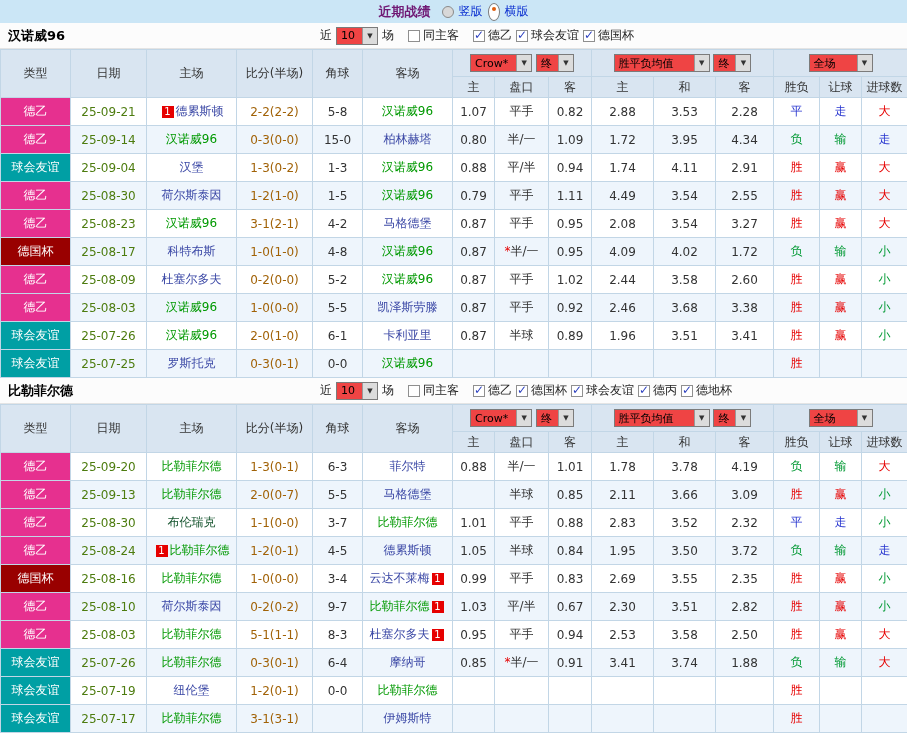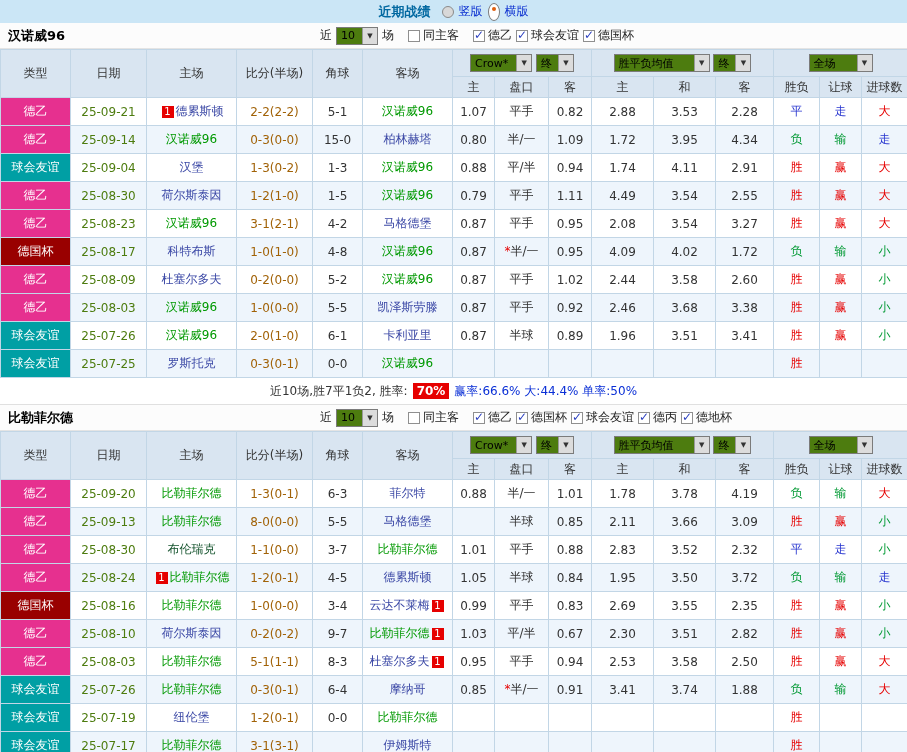--- a/index.html
+++ b/index.html
@@ -1,36 +1,36 @@
 <!DOCTYPE html>
 <html><head>
 <meta charset="utf-8">
 <style>
   * { margin:0; padding:0; box-sizing:border-box; }
   html,body { width:907px; height:752px; overflow:hidden; background:#fff;
     font-family:"DejaVu Sans","Liberation Sans",sans-serif; font-size:12px; color:#333; }
 
   
   .topbar { height:23px; background:#cbe6f6; display:flex; align-items:center; justify-content:center; gap:5px; }
-  .topbar .title { color:#0369a1; font-weight:bold; font-size:13px; margin-right:6px; }
+  .topbar .title { color:#701a75; font-weight:bold; font-size:13px; margin-right:6px; }
   .rlabel { color:#0b2fd0; font-size:12px; cursor:pointer; }
   .radio { width:12px; height:12px; border-radius:50%; border:1px solid #8a8a8a; background:#d8d8d8; display:inline-block; position:relative; cursor:pointer; }
   .radio.sel { background:#fff; }
   .radio.sel::after { content:""; position:absolute; left:3px; top:3px; width:4px; height:4px; border-radius:50%; background:#e06010; }
 
   
   .teambar { position:relative; height:26px; background:#fcfcfc; display:flex; align-items:center; padding-left:8px; border-bottom:1px solid #e4e4e4; }
   .teambar .team { font-size:13px; font-weight:bold; color:#000; }
   .filters { position:absolute; left:320px; top:0; height:100%; display:flex; align-items:center; gap:4px; color:#222; }
   .filters label { display:inline-flex; align-items:center; cursor:pointer; }
   .leagues { display:inline-flex; align-items:center; margin-left:10px; gap:2px; }
   .leagues label { margin-right:2px; }
 
   
-  .sel { display:inline-flex; align-items:center; justify-content:space-between; border:1px solid #7b7b7b; background:#4d7c0f; height:18px; font-size:11px; color:#000; vertical-align:middle; }
+  .sel { display:inline-flex; align-items:center; justify-content:space-between; border:1px solid #7b7b7b; background:#ef4444; height:18px; font-size:11px; color:#000; vertical-align:middle; }
   .sel .txt { padding:0 4px; white-space:nowrap; }
   .sel .arr { width:15px; align-self:stretch; background:#dcdcdc; border-left:1px solid #9a9a9a; font-size:7px; display:flex; align-items:center; justify-content:center; color:#333; }
 
   
   .cb { width:12px; height:12px; border:1px solid #8f8f8f; background:#fff; display:inline-block; position:relative; margin-right:3px; flex:0 0 auto; }
   .cb.on::after { content:"\2713"; position:absolute; left:0px; top:-3px; font-size:12px; font-weight:bold; color:#2b3fbf; }
 
   
   table.grid { border-collapse:collapse; width:907px; table-layout:fixed; }
   .grid th, .grid td { border:1px solid #c2d6e6; text-align:center; padding:0; overflow:hidden; white-space:nowrap; font-weight:normal; }
@@ -153,21 +153,21 @@
             <th>让球</th>
             <th>进球数</th>
           </tr>
         </thead>
         <tbody>
           <tr>
             <td class="type" style="background: rgb(230, 48, 143);">德乙</td>
             <td class="date">25-09-21</td>
             <td><span class="badge1">1</span><span class="team-link" style="color: rgb(58, 71, 165);">德累斯顿</span></td>
             <td class="score">2-2(2-2)</td>
-            <td class="corner">5-1</td>
+            <td class="corner">5-8</td>
             <td><span class="team-link" style="color: rgb(0, 153, 0);">汉诺威96</span></td>
             <td class="odds">1.07</td>
             <td class="odds">平手</td>
             <td class="odds">0.82</td>
             <td class="odds">2.88</td>
             <td class="odds">3.53</td>
             <td class="odds">2.28</td>
             <td style="color: rgb(40, 54, 207);">平</td>
             <td style="color: rgb(40, 54, 207);">走</td>
             <td style="color: rgb(230, 0, 0);">大</td>
@@ -320,25 +320,20 @@
             <td class="odds"></td>
             <td class="odds"></td>
             <td class="odds"></td>
             <td class="odds"></td>
             <td style="color: rgb(230, 0, 0);">胜</td>
             <td style="color: rgb(51, 51, 51);"></td>
             <td style="color: rgb(51, 51, 51);"></td>
           </tr>
         </tbody>
     </table>
-    <div class="summary">
-      <span class="sum-left">近10场,胜7平1负2, 胜率:</span>
-      <span class="rate-badge">70%</span>
-      <span class="sum-right">赢率:66.6% 大:44.4% 单率:50%</span>
-    </div>
   </div>
 
   <div class="section">
     <div class="teambar">
       <span class="team">比勒菲尔德</span>
       <div class="filters">
         <span>近</span>
         <span class="sel" style="min-width:42px">
             <span class="txt">10</span>
             <span class="arr">▼</span>
@@ -444,21 +439,21 @@
             <td class="odds">3.78</td>
             <td class="odds">4.19</td>
             <td style="color: rgb(0, 153, 51);">负</td>
             <td style="color: rgb(0, 153, 51);">输</td>
             <td style="color: rgb(230, 0, 0);">大</td>
           </tr>
           <tr>
             <td class="type" style="background: rgb(230, 48, 143);">德乙</td>
             <td class="date">25-09-13</td>
             <td><span class="team-link" style="color: rgb(0, 153, 0);">比勒菲尔德</span></td>
-            <td class="score">8-0(0-0)</td>
+            <td class="score">2-0(0-7)</td>
             <td class="corner">5-5</td>
             <td><span class="team-link" style="color: rgb(58, 71, 165);">马格德堡</span></td>
             <td class="odds"></td>
             <td class="odds">半球</td>
             <td class="odds">0.85</td>
             <td class="odds">2.11</td>
             <td class="odds">3.66</td>
             <td class="odds">3.09</td>
             <td style="color: rgb(230, 0, 0);">胜</td>
             <td style="color: rgb(230, 0, 0);">赢</td>

